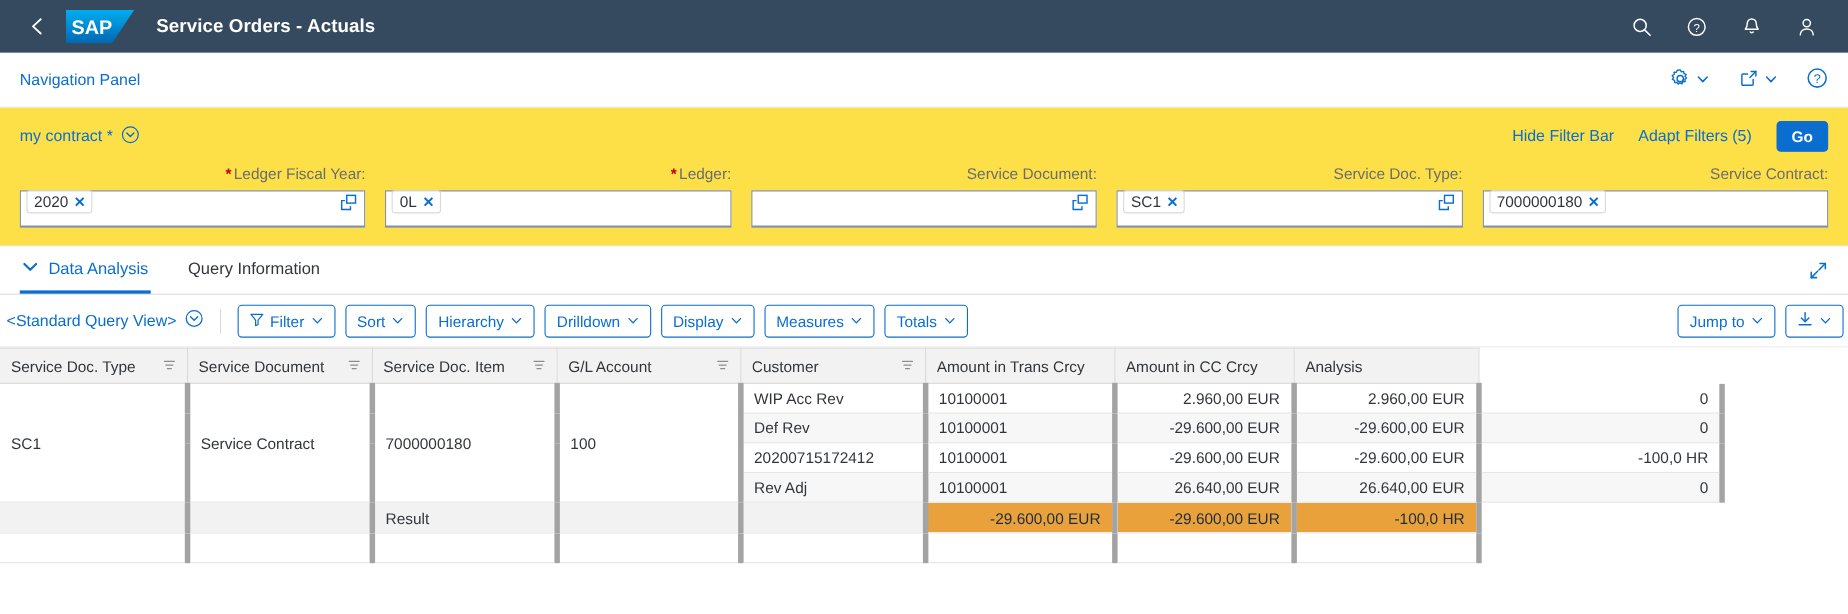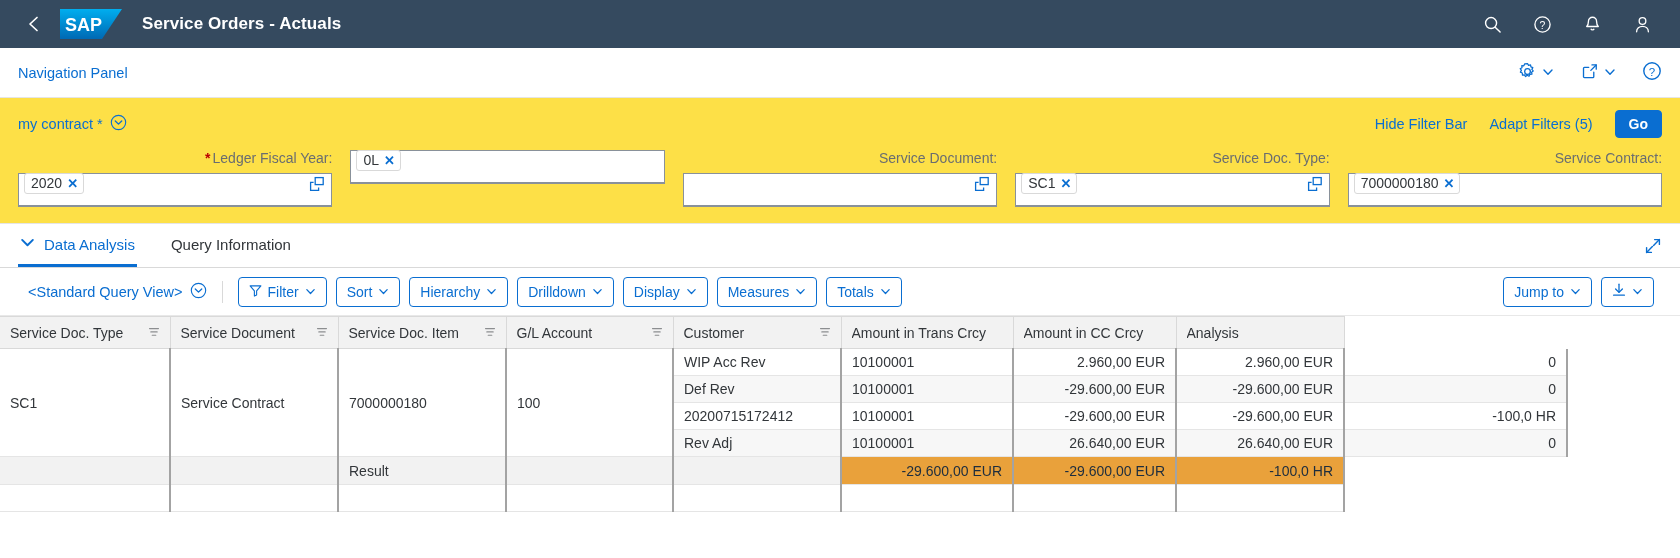--- a/index.html
+++ b/index.html
@@ -98,21 +98,21 @@
     margin-right:32px; font-size:15px; color:#32363A; cursor:pointer;
     border-bottom:3px solid transparent;
   }
   .tab.sel { color:#0a6ed1; border-bottom-color:#0a6ed1; }
   .tab-spacer { flex:1 1 auto; }
   .tab-expand { display:flex; align-items:center; cursor:pointer; }
 
   
   .toolbar {
     background:#ffffff; height:48px;
-    display:flex; align-items:center; padding:0 26px; gap:9px;
+    display:flex; align-items:center; padding:0 4px; gap:9px;
     border-bottom:1px solid #e8e8e8;
   }
   .qview {
     display:flex; align-items:center; gap:7px;
     color:#0a6ed1; font-size:14.5px; cursor:pointer; white-space:nowrap;
     padding-left:2px;
   }
   .tb-sep { width:1px; height:22px; background:#d9d9d9; margin:0 6px; }
   .tb-btn {
     display:inline-flex; align-items:center; gap:6px;
@@ -132,21 +132,21 @@
     border-right:1px solid #d9d9d9; border-bottom:1px solid #d9d9d9;
     border-top:1px solid #d9d9d9;
     white-space:nowrap; overflow:hidden;
   }
   table.grid th .th-in { display:flex; align-items:center; }
   table.grid th .th-lbl { flex:1 1 auto; overflow:hidden; text-overflow:ellipsis; }
   .sorticon { flex:0 0 auto; margin-left:8px; opacity:.75; }
   th.focused { border:1px solid #6a6d70; }
   table.grid td {
     font-size:14px; color:#32363A; padding:0 10px; height:27px;
-    border-right:2px solid #a3a3a3; border-bottom:1px solid #e5e5e5;
+    border-right:5px solid #a3a3a3; border-bottom:1px solid #e5e5e5;
     vertical-align:middle; white-space:nowrap; overflow:hidden;
   }
   td.num { text-align:right; }
   tr.alt td { background:#F7F7F7; }
   td.merge { background:#ffffff; vertical-align:middle; }
   tr.resultrow td { background:#F2F2F2; height:28px; }
   tr.resultrow td.hl { background:#E9A13B; color:#1d2d3e; text-align:right; }
   .blankrow td { height:26px; background:#ffffff; border-bottom:1px solid #e5e5e5; }
 </style>
 </head>
@@ -275,20 +275,23 @@
         <span class="vh-icon">
           <svg width="16" height="16" viewBox="0 0 16 16">
               <rect x="6.2" y="1.6" width="8" height="7" fill="none" stroke="#0a6ed1" stroke-width="1.3"></rect>
               <path d="M9.6 11.4v3h-8v-8h3" fill="none" stroke="#0a6ed1" stroke-width="1.3"></path>
             </svg>
         </span>
       </div>
     </div>
 
     <div class="ff">
+      <div class="ff-label">
+        <span class="req-star">*</span><span>Ledger:</span>
+      </div>
       <div class="ff-input">
         <span class="token">
           <span>0L</span>
           <span class="token-x">✕</span>
         </span>
         <span class="ff-spacer"></span>
       </div>
     </div>
 
     <div class="ff">

